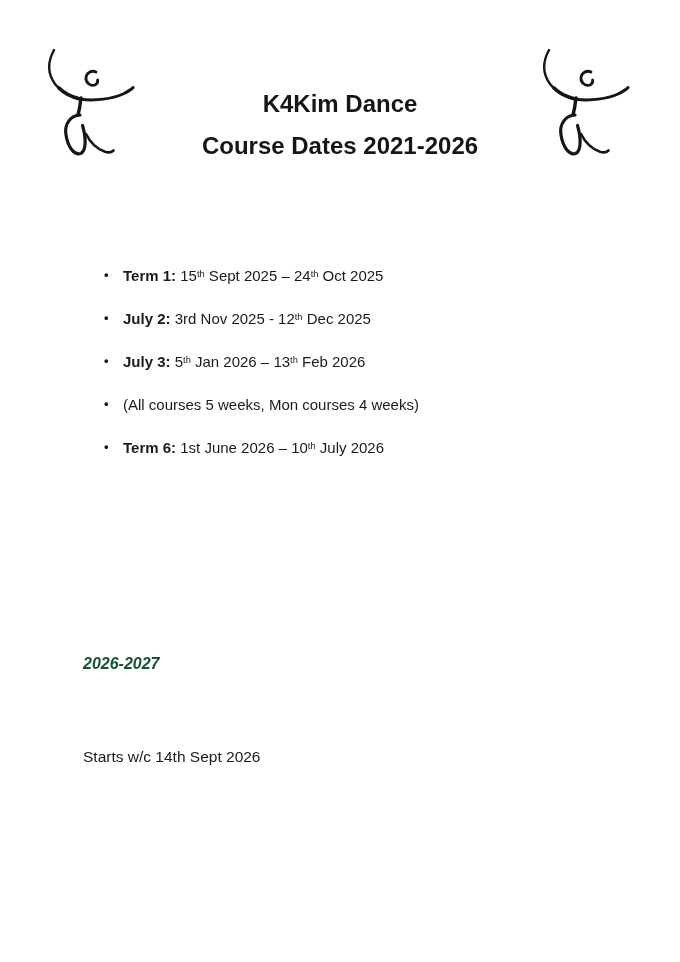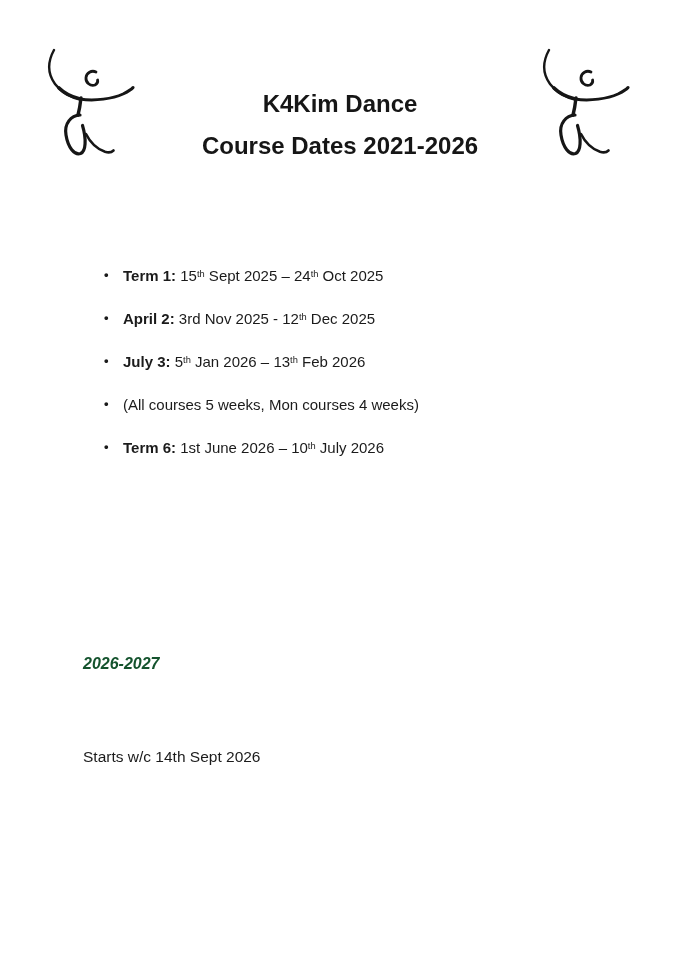--- a/index.html
+++ b/index.html
@@ -82,21 +82,21 @@
   <div class="title-block">
     <div>K4Kim Dance</div>
     <div>Course Dates 2021-2026</div>
   </div>
 
   <ul class="term-list">
       <li>
         <div><span class="term-label">Term 1:</span> <span class="term-dates">15<sup>th</sup> Sept 2025 – 24<sup>th</sup> Oct 2025</span></div>
       </li>
       <li>
-        <div><span class="term-label">April 2:</span> <span class="term-dates">3rd Nov 2025 - 12<sup>th</sup> Dec 2025</span></div>
+        <div><span class="term-label">July 2:</span> <span class="term-dates">3rd Nov 2025 - 12<sup>th</sup> Dec 2025</span></div>
       </li>
       <li>
         <div><span class="term-label">July 3:</span> <span class="term-dates">5<sup>th</sup> Jan 2026 – 13<sup>th</sup> Feb 2026</span></div>
       </li>
       <li>
         <div class="term-note">(All courses 5 weeks, Mon courses 4 weeks)</div>
       </li>
       <li>
         <div><span class="term-label">Term 6:</span> <span class="term-dates">1st June 2026 – 10<sup>th</sup> July 2026</span></div>
       </li>

